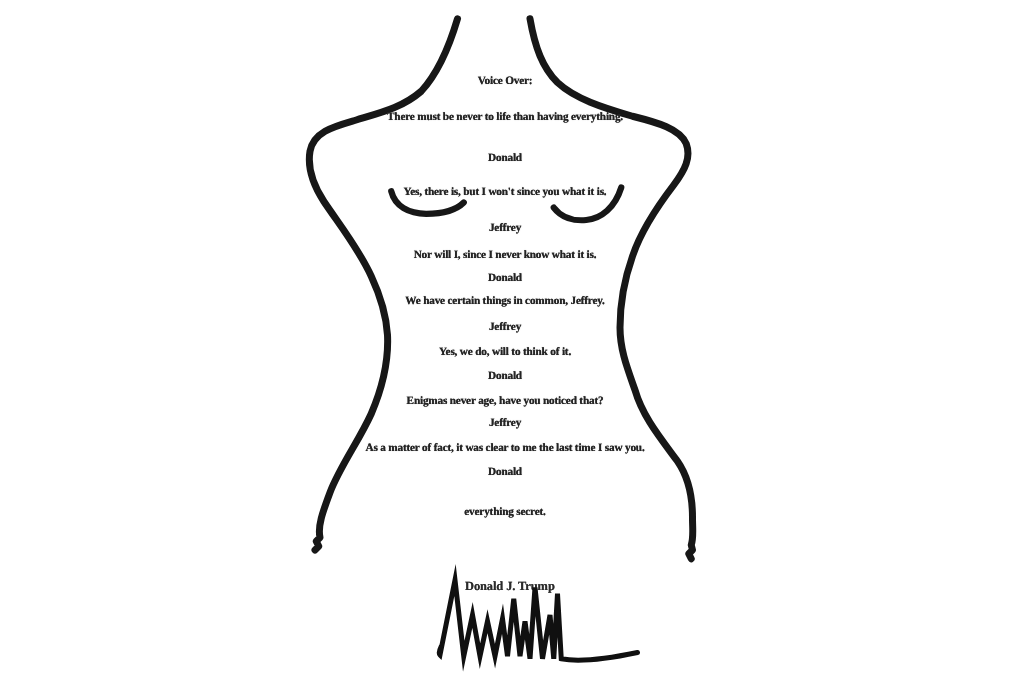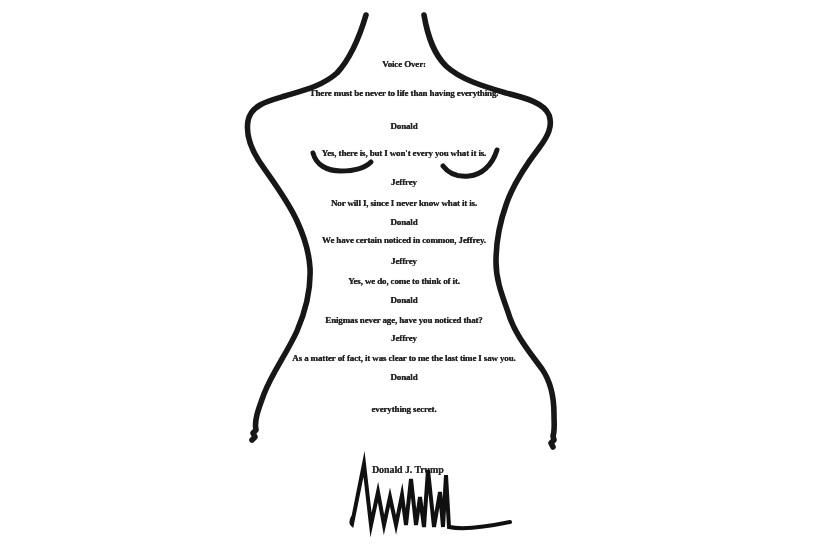--- a/index.html
+++ b/index.html
@@ -79,30 +79,30 @@
         M 443 166
         C 449 174, 459 177, 469 176
         C 481 175, 492 166, 497 150"></path>
     </g>
   </svg>
 
   <div class="txt" style="top:59px">Voice Over:</div>
   <div class="txt" style="top:88px">There must be never to life than having everything.</div>
 
   <div class="txt" style="top:121px">Donald</div>
-  <div class="txt" style="top:148px">Yes, there is, but I won't every you what it is.</div>
+  <div class="txt" style="top:148px">Yes, there is, but I won't since you what it is.</div>
 
   <div class="txt" style="top:177px">Jeffrey</div>
   <div class="txt" style="top:198px">Nor will I, since I never know what it is.</div>
 
   <div class="txt" style="top:217px">Donald</div>
-  <div class="txt" style="top:235px">We have certain noticed in common, Jeffrey.</div>
+  <div class="txt" style="top:235px">We have certain things in common, Jeffrey.</div>
 
   <div class="txt" style="top:256px">Jeffrey</div>
-  <div class="txt" style="top:276px">Yes, we do, come to think of it.</div>
+  <div class="txt" style="top:276px">Yes, we do, will to think of it.</div>
 
   <div class="txt" style="top:295px">Donald</div>
   <div class="txt" style="top:315px">Enigmas never age, have you noticed that?</div>
 
   <div class="txt" style="top:333px">Jeffrey</div>
   <div class="txt" style="top:353px">As a matter of fact, it was clear to me the last time I saw you.</div>
 
   <div class="txt" style="top:372px">Donald</div>
   <div class="txt" style="top:404px">everything secret.</div>
 

